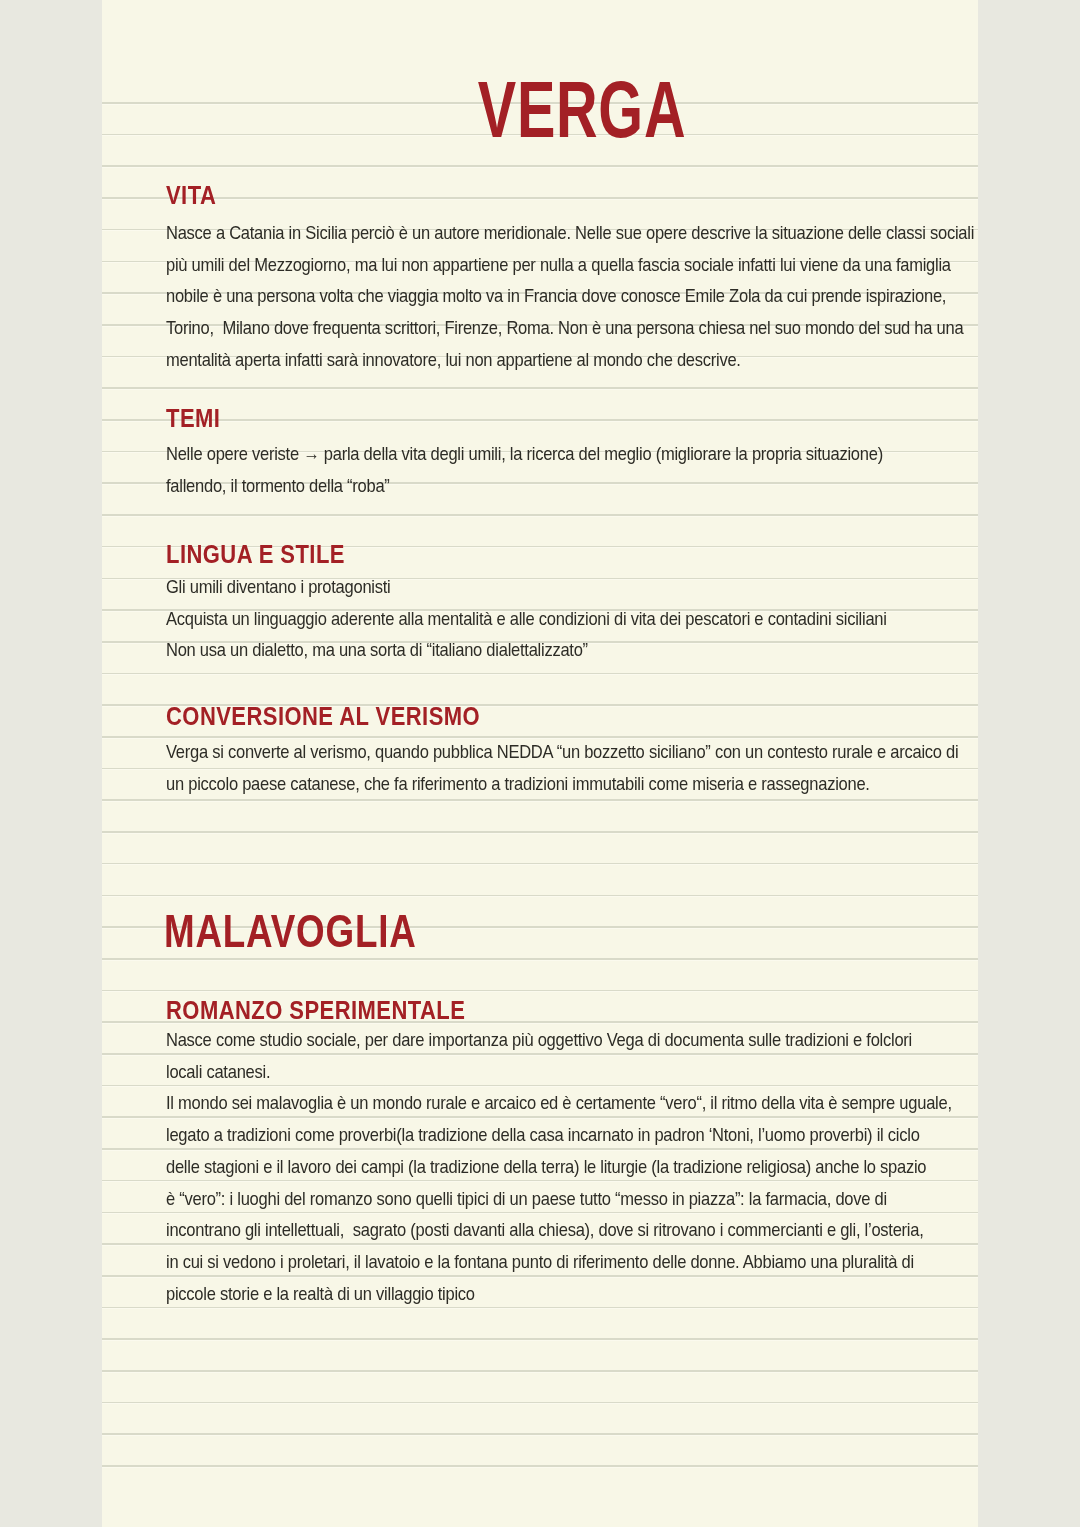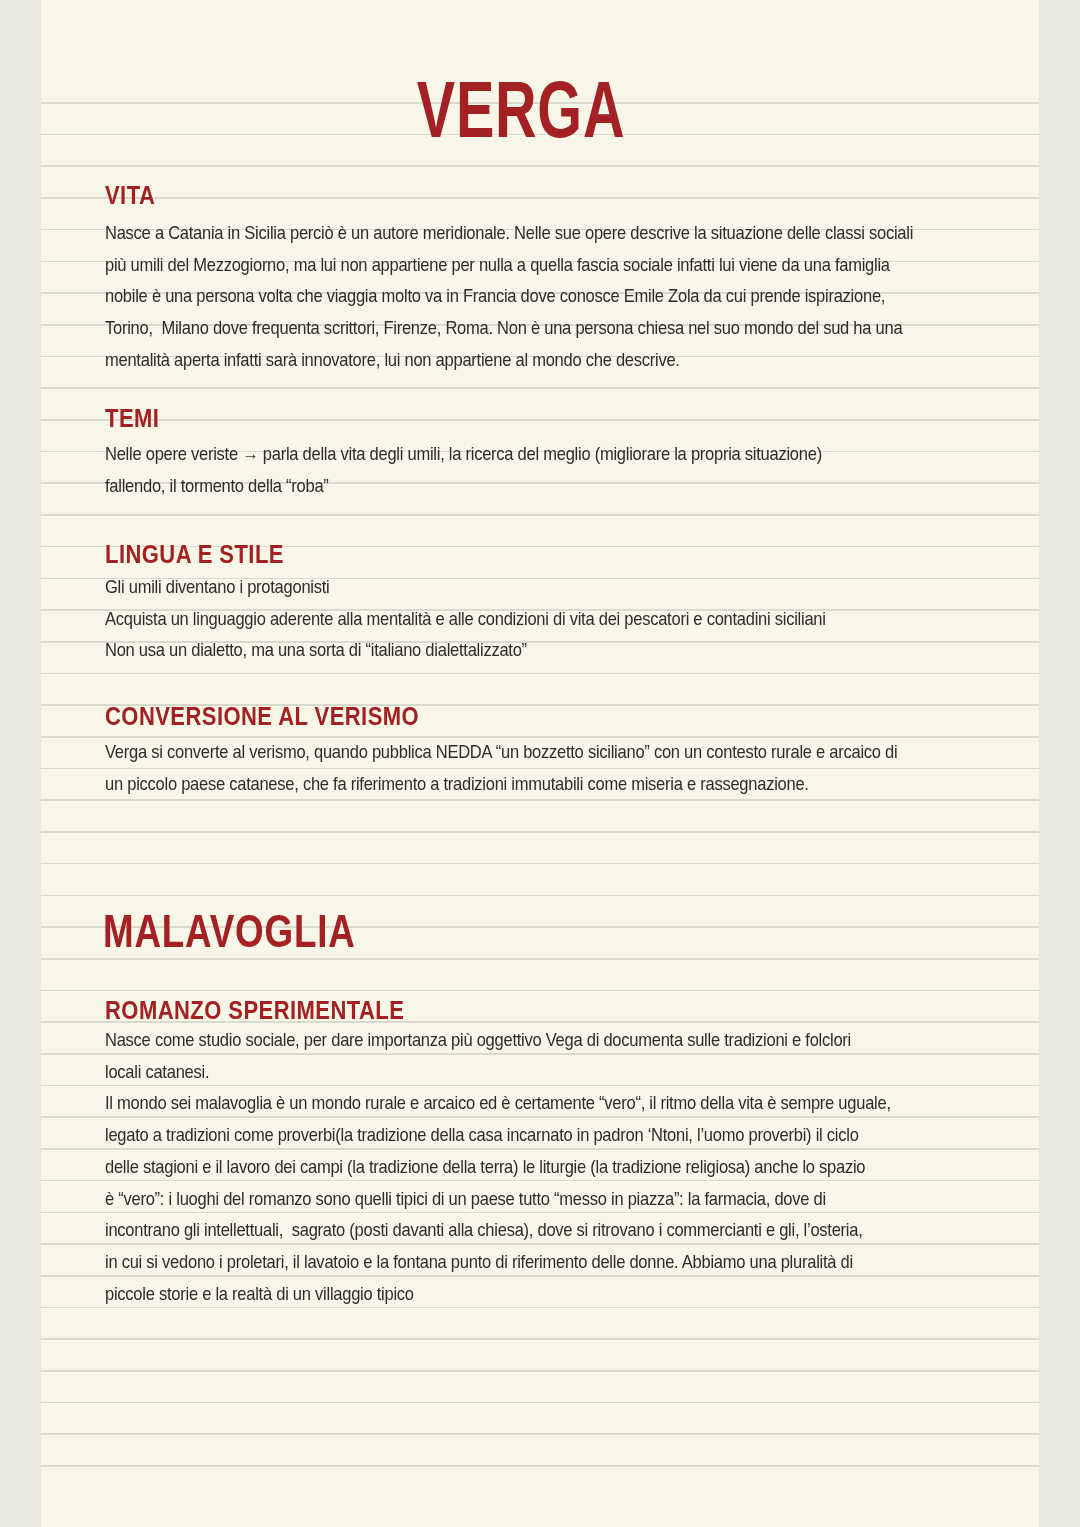--- a/index.html
+++ b/index.html
@@ -1,18 +1,18 @@
 <!DOCTYPE html>
 <html style="--paper: #f8f7e7; --rule: #d9dac9; --accent: #a32025; --ink: #2d2c26;"><head>
 <meta charset="utf-8">
 <style>
   html,body{margin:0;padding:0;background:#e8e8e0;}
   .page{
     position:relative;
-    width:998px;height:1527px;
+    width:876px;height:1527px;
     margin:0 auto;
     background:var(--paper,#f8f7e7);
     overflow:hidden;
     font-family:"Liberation Sans",sans-serif;
   }
   .rules{
     position:absolute;left:0;right:0;
     top:102px;height:1368px;
     background:repeating-linear-gradient(
       to bottom,

